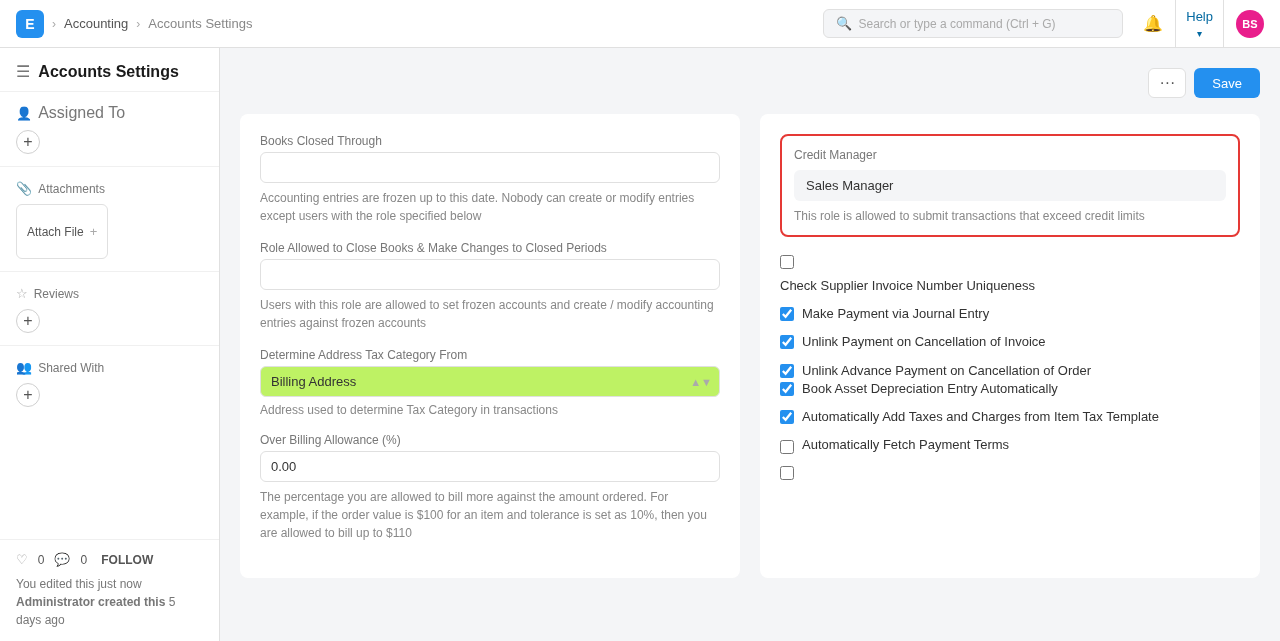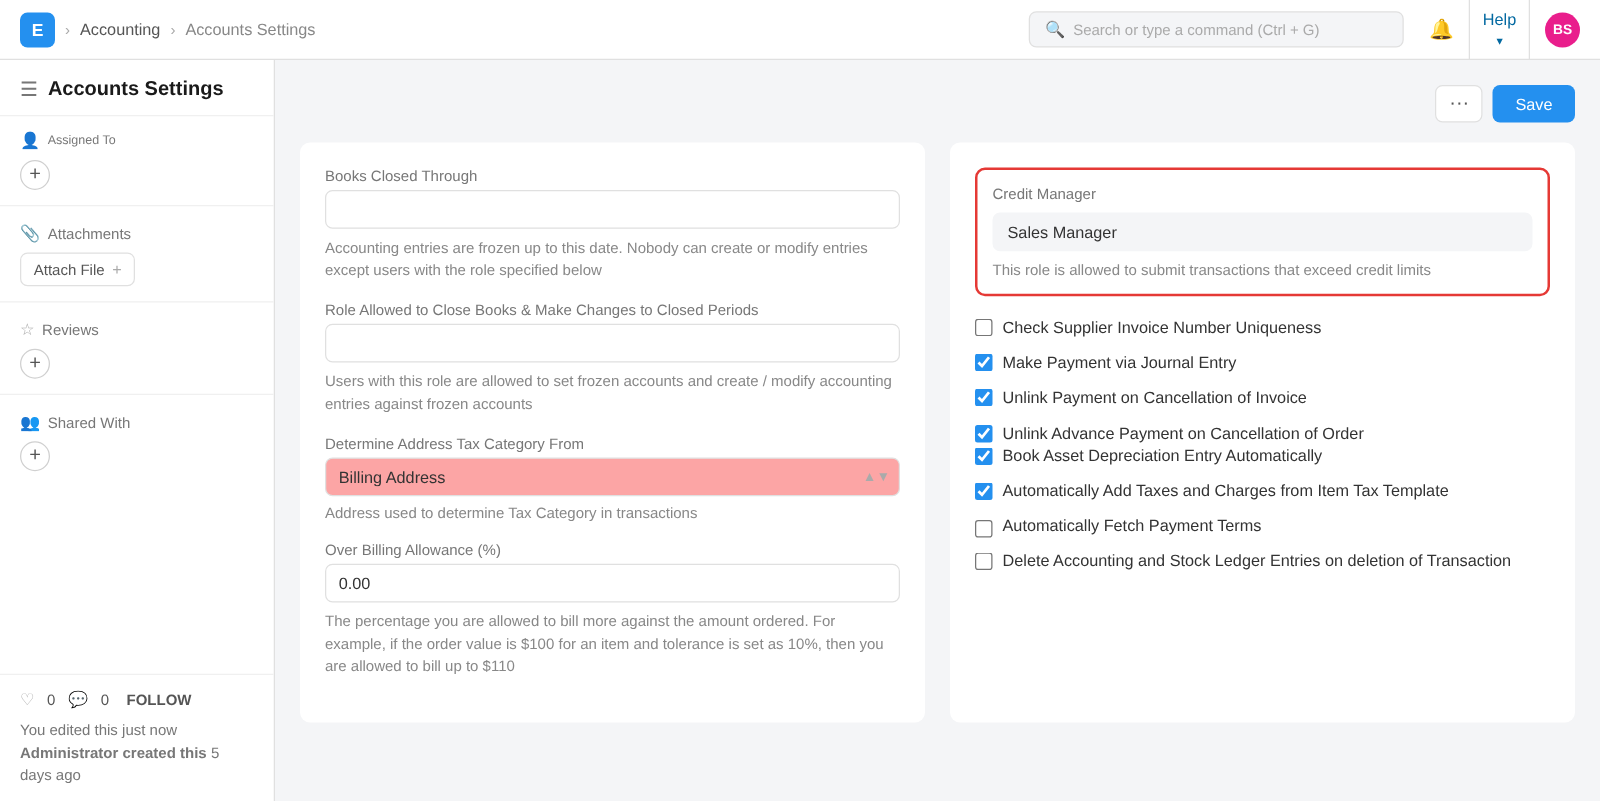--- a/index.html
+++ b/index.html
@@ -35,33 +35,33 @@
   <div style="width:220px;background:#fff;border-right:1px solid #e0e0e0;overflow-y:auto;flex-shrink:0;display:flex;flex-direction:column;">
 
     <div style="padding:14px 16px 10px 16px;display:flex;align-items:center;gap:8px;border-bottom:1px solid #f0f0f0;">
       <span style="color:#777;cursor:pointer;font-size:16px;">☰</span>
       <span style="font-size:16px;font-weight:700;color:#1a1a1a;">Accounts Settings</span>
     </div>
 
     <div style="padding:12px 16px 8px 16px;">
       <div style="display:flex;align-items:center;gap:6px;margin-bottom:8px;">
         <span style="color:#aaa;font-size:13px;">👤</span>
-        <span style="font-size:10px;color:#777;font-weight:500;">Assigned To</span>
+        <span style="font-size:16px;color:#777;font-weight:500;">Assigned To</span>
       </div>
       <button style="width:24px;height:24px;border-radius:50%;border:1px solid #d0d0d0;background:#fff;cursor:pointer;display:flex;align-items:center;justify-content:center;color:#555;font-size:16px;">+</button>
     </div>
 
     <hr style="border:none;border-top:1px solid #f0f0f0;margin:4px 0;">
 
     <div style="padding:10px 16px 8px 16px;">
       <div style="display:flex;align-items:center;gap:6px;margin-bottom:8px;">
         <span style="color:#aaa;font-size:13px;">📎</span>
         <span style="font-size:12px;color:#777;font-weight:500;">Attachments</span>
       </div>
-      <div style="display:flex;align-items:center;gap:6px;border:1px solid #e0e0e0;border-radius:6px;padding:5px 10px;font-size:12px;color:#555;cursor:pointer;background:#fff;width:fit-content;">
+      <div style="display:flex;align-items:center;gap:6px;border:1px solid #e0e0e0;border-radius:6px;padding:19px 10px;font-size:12px;color:#555;cursor:pointer;background:#fff;width:fit-content;">
         <span>Attach File</span>
         <span style="font-size:13px;color:#aaa;">+</span>
       </div>
     </div>
 
     <hr style="border:none;border-top:1px solid #f0f0f0;margin:4px 0;">
 
     <div style="padding:10px 16px 8px 16px;">
       <div style="display:flex;align-items:center;gap:6px;margin-bottom:8px;">
         <span style="color:#aaa;font-size:13px;">☆</span>
@@ -121,21 +121,21 @@
 
         <div style="margin-bottom:16px;">
           <div style="font-size:12px;color:#777;margin-bottom:4px;font-weight:500;">Role Allowed to Close Books &amp; Make Changes to Closed Periods</div>
           <input type="text" style="width: 100%; border: 1px solid rgb(224, 224, 224); border-radius: 6px; padding: 7px 10px; font-size: 13px; color: rgb(51, 51, 51); background: rgb(255, 255, 255);" value="">
           <div style="font-size:12px;color:#888;margin-top:6px;line-height:1.5;">Users with this role are allowed to set frozen accounts and create / modify accounting entries against frozen accounts</div>
         </div>
 
         <div style="margin-bottom:16px;">
           <div style="font-size:12px;color:#777;margin-bottom:4px;font-weight:500;">Determine Address Tax Category From</div>
           <div style="position:relative;">
-            <select style="width:100%;border:1px solid #e0e0e0;border-radius:6px;padding:7px 30px 7px 10px;font-size:13px;color:#333;background:#fca5a5;appearance:none;cursor:pointer;">
+            <select style="width:100%;border:1px solid #e0e0e0;border-radius:6px;padding:7px 30px 7px 10px;font-size:13px;color:#333;background:#bef264;appearance:none;cursor:pointer;">
               <option>Billing Address</option>
               <option>Shipping Address</option>
             </select>
             <span style="position:absolute;right:8px;top:50%;transform:translateY(-50%);color:#aaa;pointer-events:none;font-size:11px;">▲▼</span>
           </div>
           <div style="font-size:12px;color:#888;margin-top:6px;">Address used to determine Tax Category in transactions</div>
         </div>
 
         <div style="margin-bottom:16px;">
           <div style="font-size:12px;color:#777;margin-bottom:4px;font-weight:500;">Over Billing Allowance (%)</div>
@@ -147,21 +147,21 @@
 
       <div style="background:#fff;border-radius:8px;padding:20px;">
 
         <div style="border:2px solid #e53935;border-radius:8px;padding:12px;margin-bottom:16px;">
           <div style="font-size:12px;color:#777;margin-bottom:8px;">Credit Manager</div>
           <div style="background:#f4f5f7;border-radius:6px;padding:8px 12px;font-size:13px;color:#333;font-weight:500;">Sales Manager</div>
           <div style="font-size:12px;color:#888;margin-top:8px;">This role is allowed to submit transactions that exceed credit limits</div>
         </div>
 
         <div id="checkboxes-container">
-            <div style="display: flex; align-items: flex-start; gap: 8px; margin-bottom: 10px;">
+            <div style="display: flex; align-items: flex-start; gap: 8px; margin-bottom: 10px; flex-direction: column;">
               <input type="checkbox" id="chk1" style="width: 14px; height: 14px; cursor: pointer; flex-shrink: 0; margin-top: 2px;">
               <label for="chk1" style="font-size: 13px; color: rgb(51, 51, 51); cursor: pointer; line-height: 1.4;">Check Supplier Invoice Number Uniqueness</label>
             </div>
             <div style="display: flex; align-items: flex-start; gap: 8px; margin-bottom: 10px;">
               <input type="checkbox" id="chk2" checked="" style="width: 14px; height: 14px; cursor: pointer; flex-shrink: 0; margin-top: 2px; accent-color: rgb(36, 144, 239);">
               <label for="chk2" style="font-size: 13px; color: rgb(51, 51, 51); cursor: pointer; line-height: 1.4;">Make Payment via Journal Entry</label>
             </div>
             <div style="display: flex; align-items: flex-start; gap: 8px; margin-bottom: 10px;">
               <input type="checkbox" id="chk3" checked="" style="width: 14px; height: 14px; cursor: pointer; flex-shrink: 0; margin-top: 2px; accent-color: rgb(36, 144, 239);">
               <label for="chk3" style="font-size: 13px; color: rgb(51, 51, 51); cursor: pointer; line-height: 1.4;">Unlink Payment on Cancellation of Invoice</label>
@@ -177,21 +177,20 @@
             <div style="display: flex; align-items: flex-start; gap: 8px; margin-bottom: 10px;">
               <input type="checkbox" id="chk6" checked="" style="width: 14px; height: 14px; cursor: pointer; flex-shrink: 0; margin-top: 2px; accent-color: rgb(36, 144, 239);">
               <label for="chk6" style="font-size: 13px; color: rgb(51, 51, 51); cursor: pointer; line-height: 1.4;">Automatically Add Taxes and Charges from Item Tax Template</label>
             </div>
             <div style="display: flex; align-items: flex-end; gap: 8px; margin-bottom: 10px;">
               <input type="checkbox" id="chk7" style="width: 14px; height: 14px; cursor: pointer; flex-shrink: 0; margin-top: 2px;">
               <label for="chk7" style="font-size: 13px; color: rgb(51, 51, 51); cursor: pointer; line-height: 1.4;">Automatically Fetch Payment Terms</label>
             </div>
             <div style="display: flex; align-items: flex-start; gap: 8px; margin-bottom: 10px;">
               <input type="checkbox" id="chk8" style="width: 14px; height: 14px; cursor: pointer; flex-shrink: 0; margin-top: 2px;">
-              <label for="chk8" style="font-size: 13px; color: rgb(51, 51, 51); cursor: pointer; line-height: 1.4;">Delete Accounting and Stock Ledger Entries on deletion of Transaction</label>
             </div>
           </div>
 
       </div>
 
     </div>
   </div>
 </div>
 
 </body></html>

